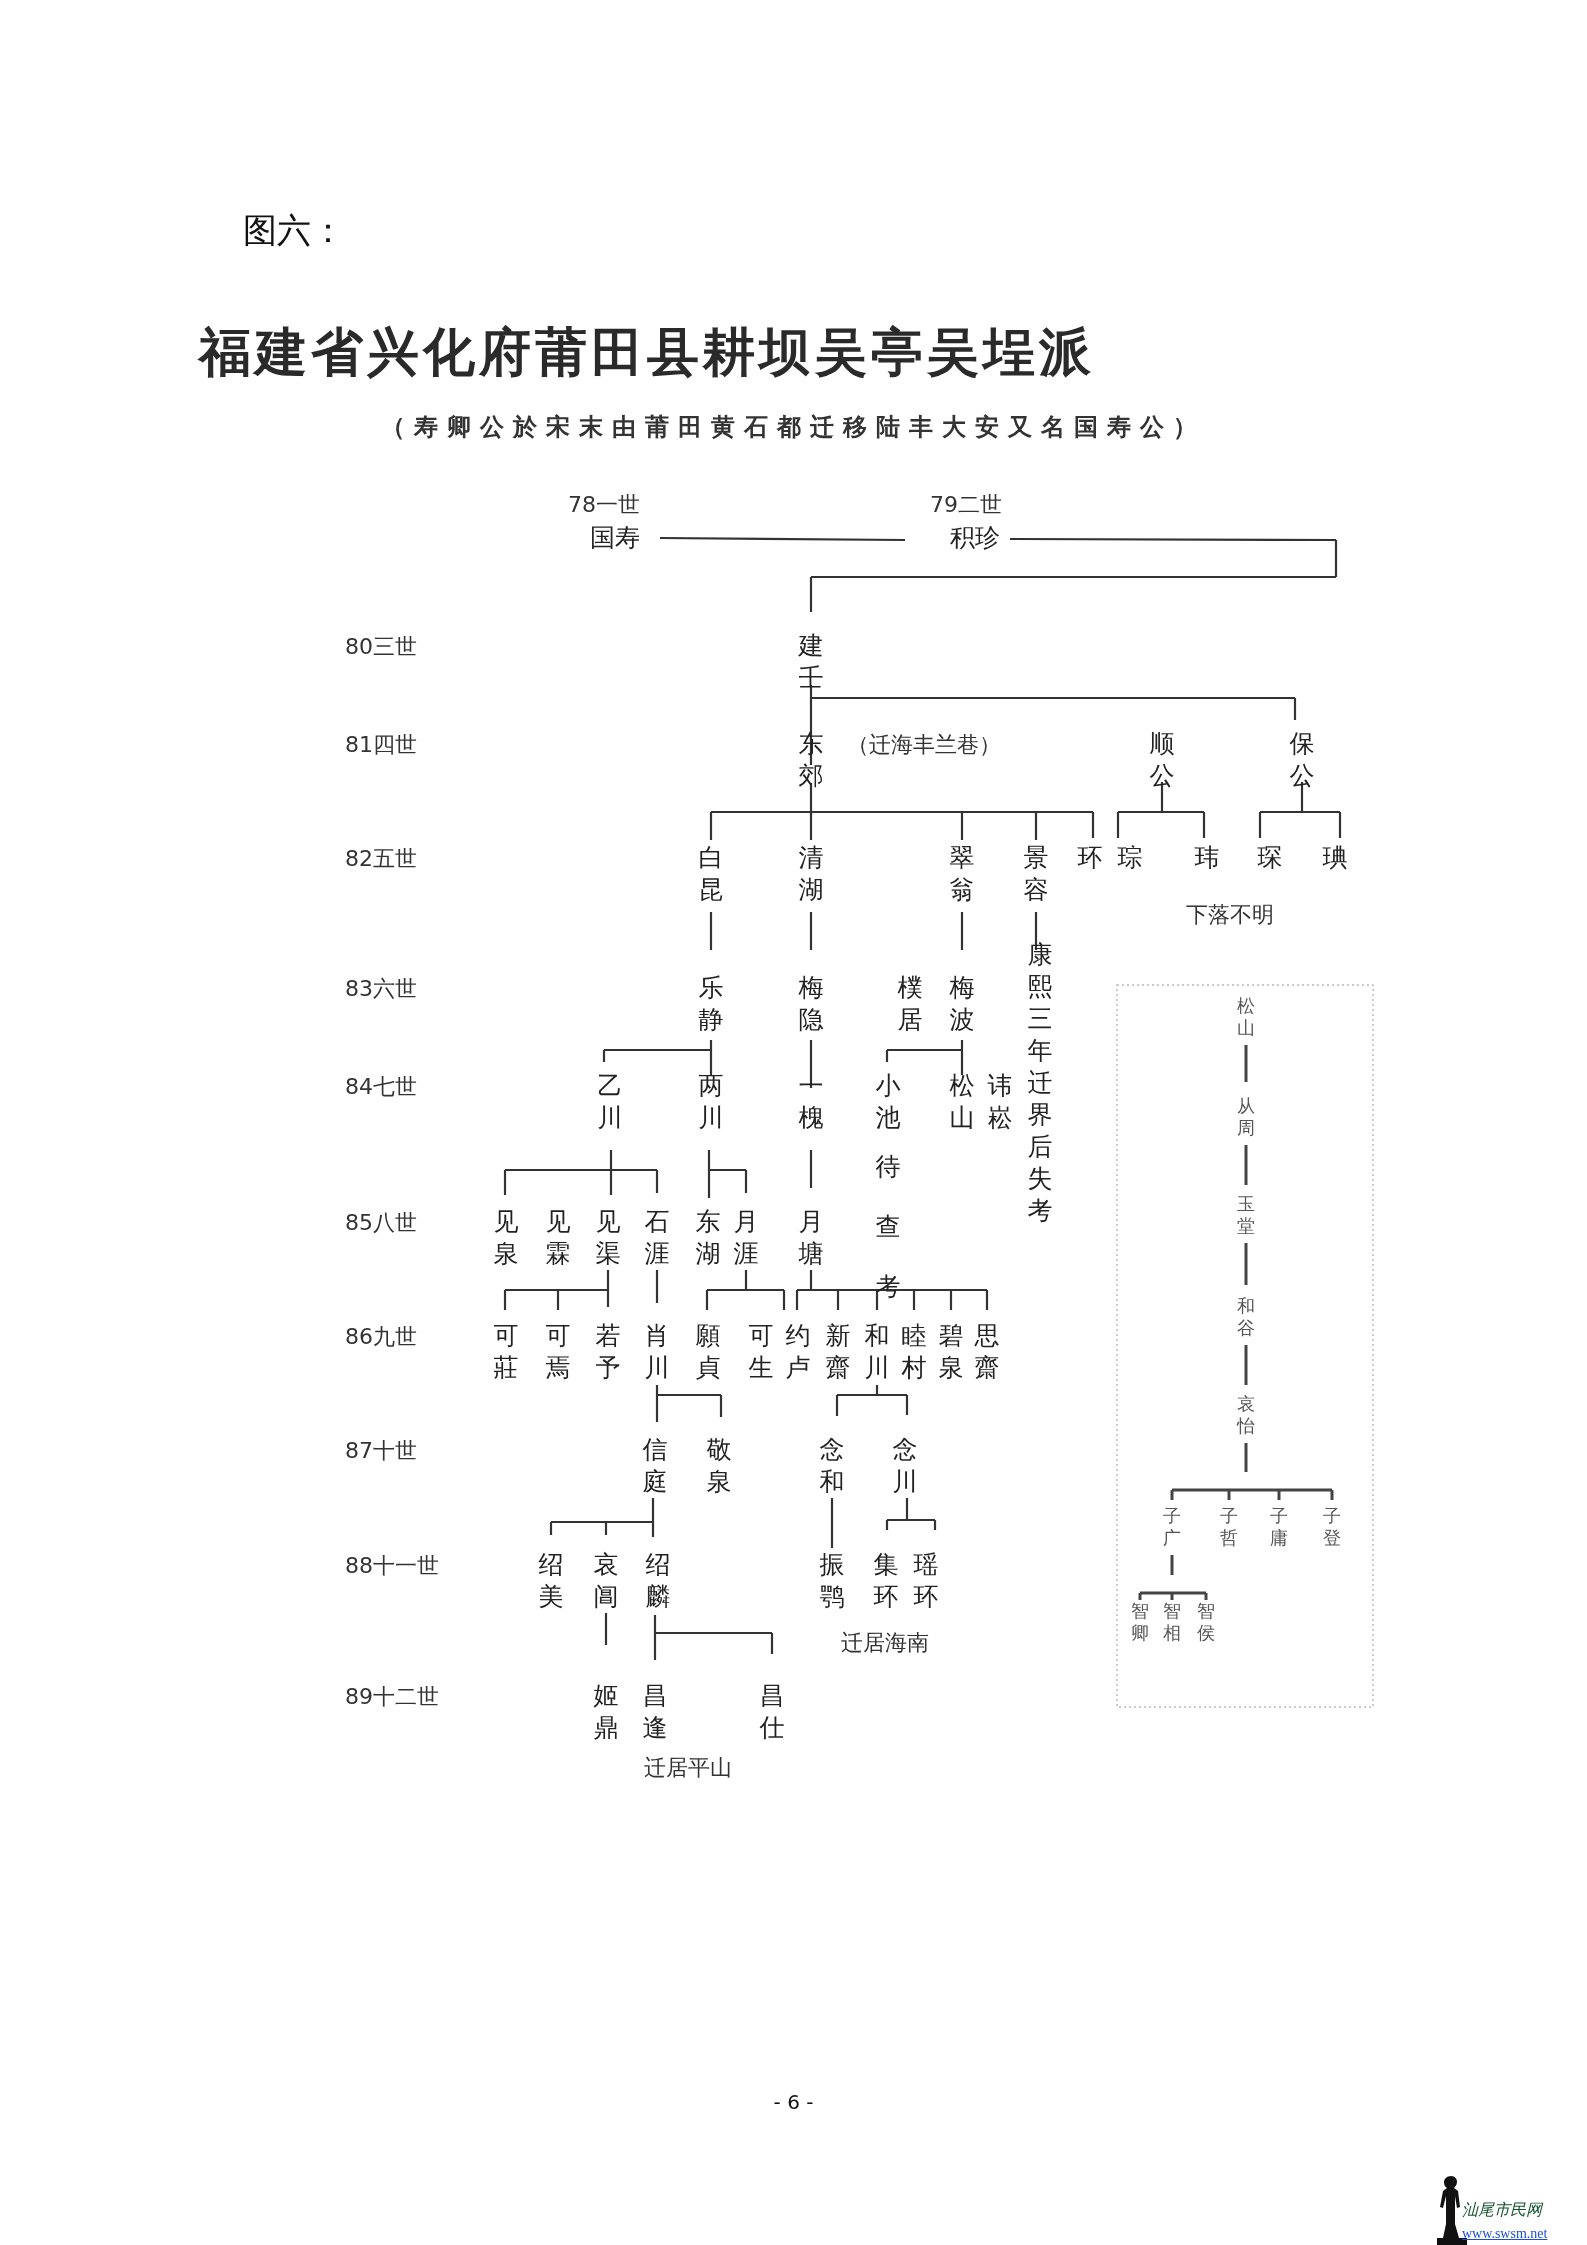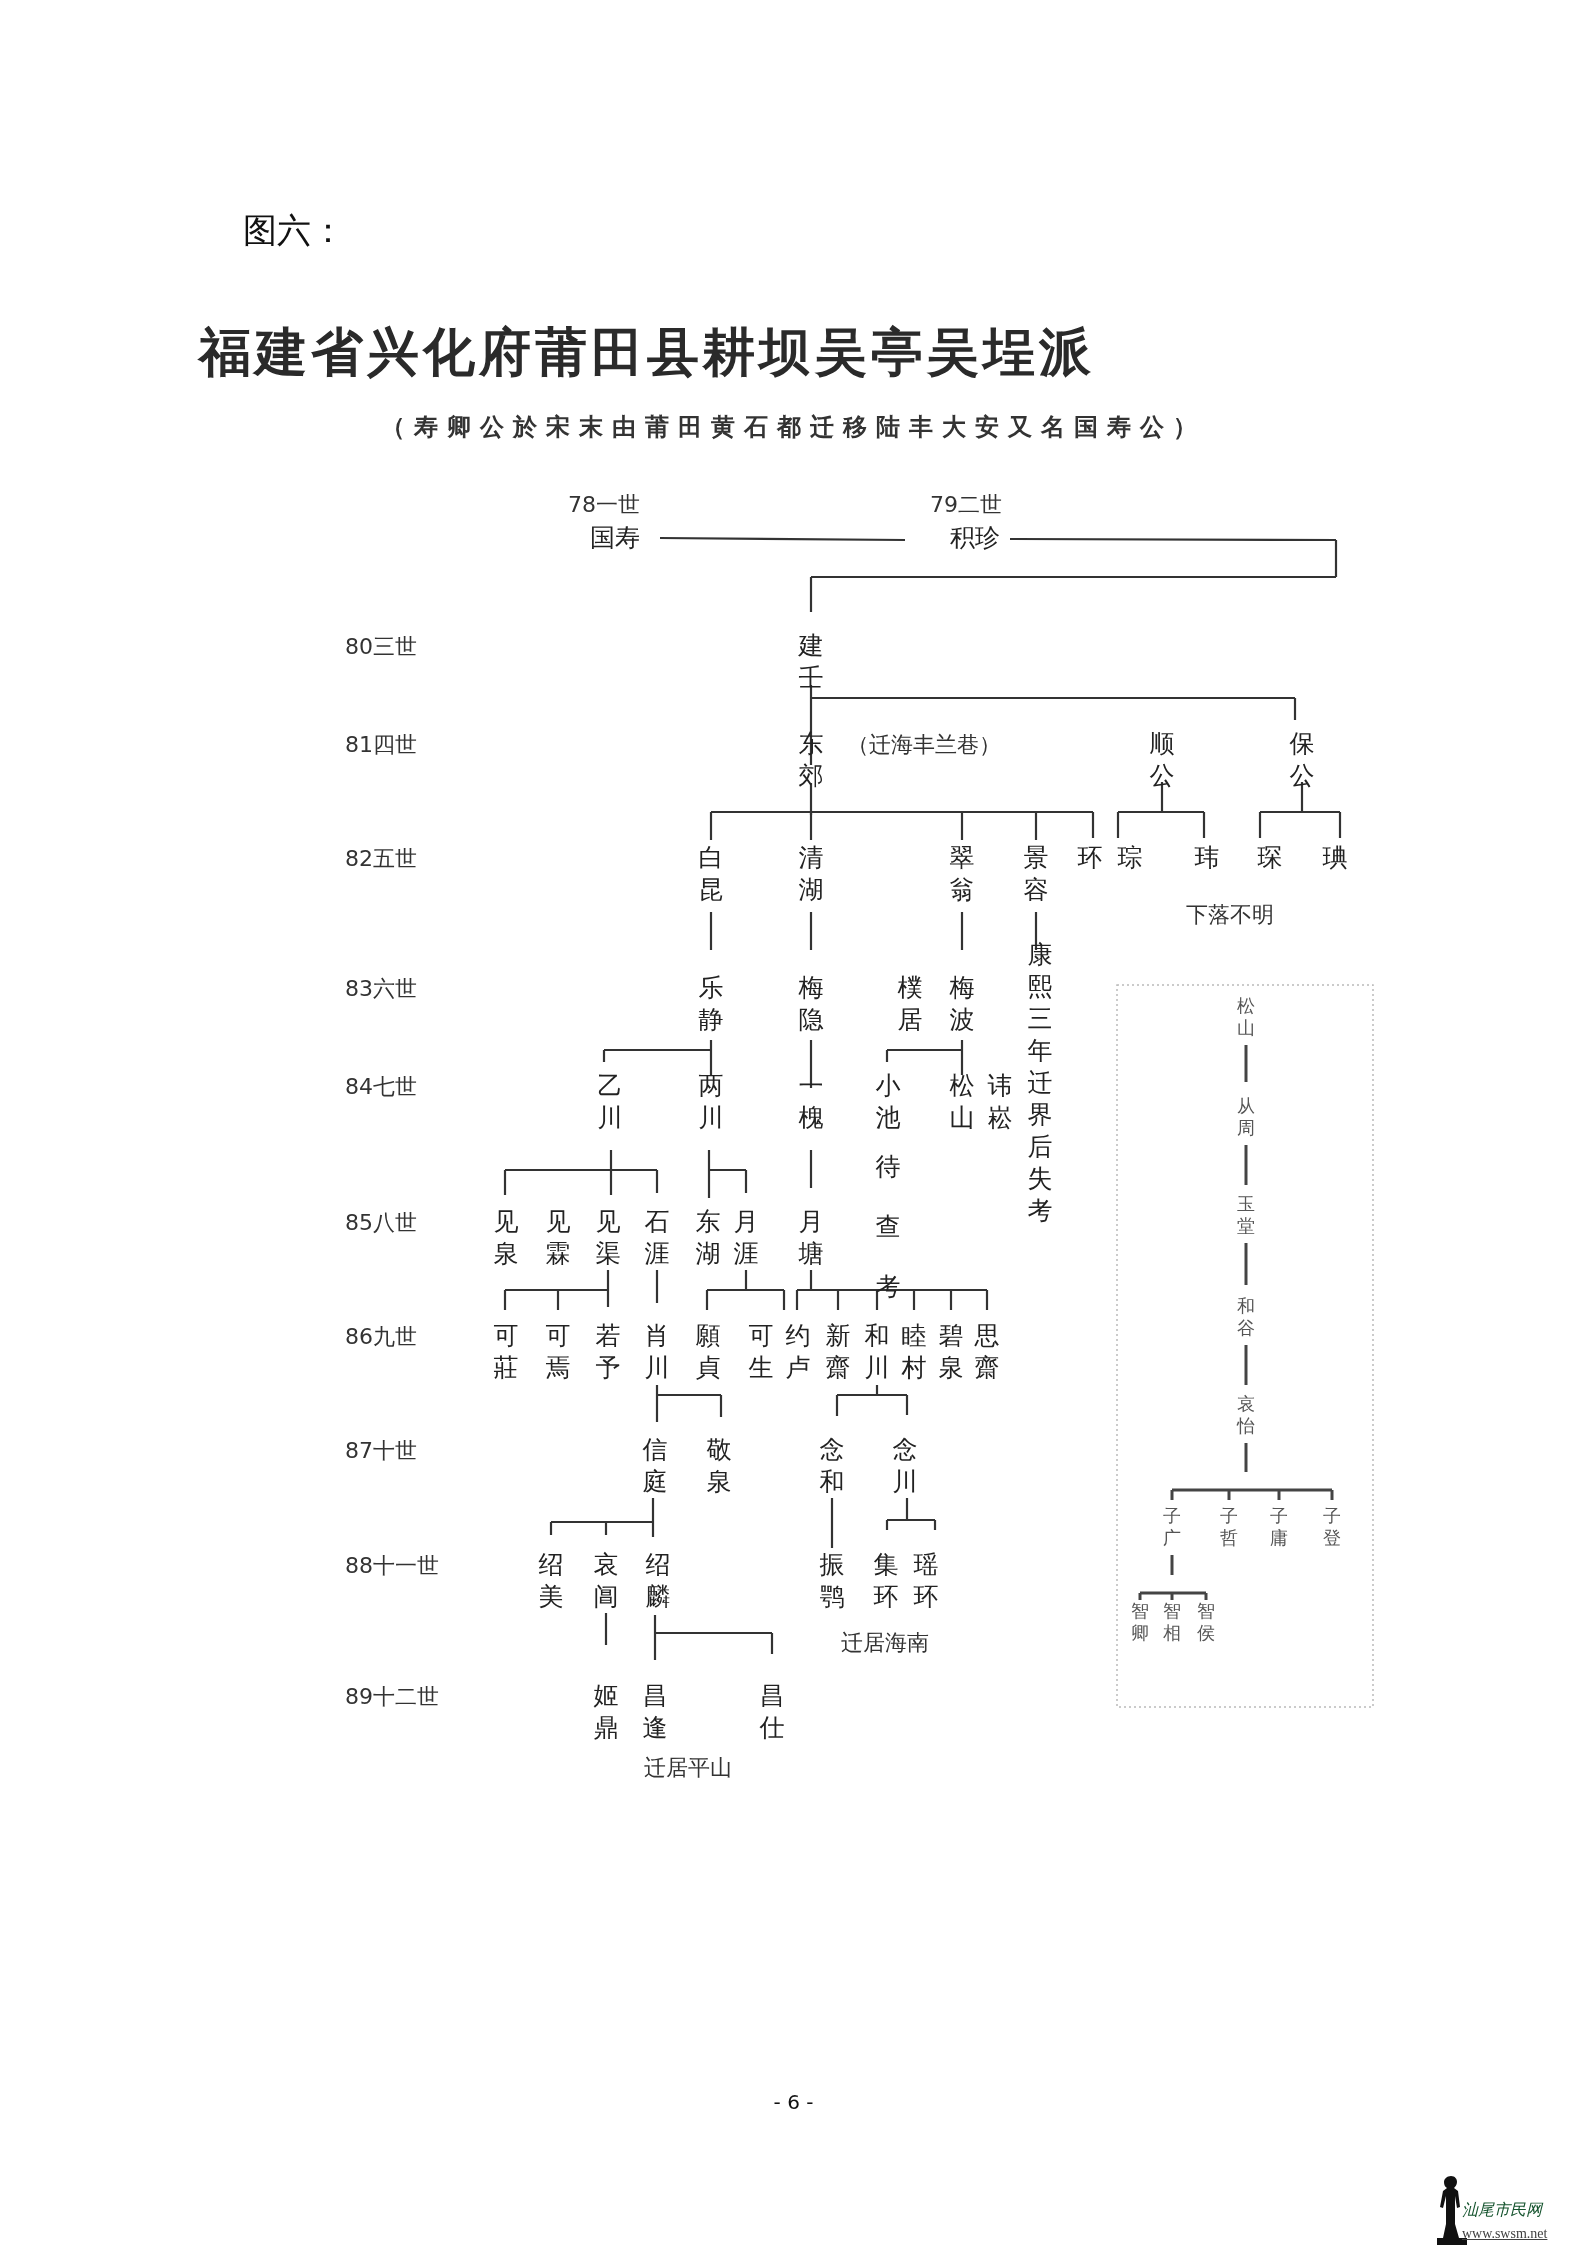--- a/index.html
+++ b/index.html
@@ -19,21 +19,21 @@
   .note { font-size: 22px; fill: #333; font-family: "DejaVu Serif", serif; text-anchor: middle; }
   .bx { font-size: 18px; fill: #555; font-family: "DejaVu Serif", serif; text-anchor: middle; }
   .ln { stroke: #333; stroke-width: 2.2; fill: none; }
   .bxln { stroke: #444; stroke-width: 3; fill: none; }
   .box { stroke: #bbb; stroke-width: 1.5; stroke-dasharray: 2 3; fill: none; }
   .page-num { position: absolute; left: 0; width: 1587px; top: 2090px; text-align: center;
               font-size: 20px; font-family: "DejaVu Sans", sans-serif; color: #111; }
   .watermark { position: absolute; left: 1425px; top: 2170px; width: 162px; height: 75px; }
   .wm-text { position: absolute; left: 1462px; top: 2200px; font-size: 16px; color: #14532d;
              font-family: "DejaVu Serif", serif; font-style: italic; }
-  .wm-url { position: absolute; left: 1462px; top: 2226px; font-size: 14px; color: #404040;
+  .wm-url { position: absolute; left: 1462px; top: 2226px; font-size: 14px; color: #1d4ed8;
             font-family: "Liberation Serif", serif; text-decoration: underline; }
 </style>
 </head>
 <body>
 
 <div class="fig-label">图六：</div>
 <div class="title">福建省兴化府莆田县耕坝吴亭吴埕派</div>
 <div class="subtitle">（寿卿公於宋末由莆田黄石都迁移陆丰大安又名国寿公）</div>
 
 <svg class="tree" id="tree" width="1587" height="2245" viewBox="0 0 1587 2245" xmlns="http://www.w3.org/2000/svg">

